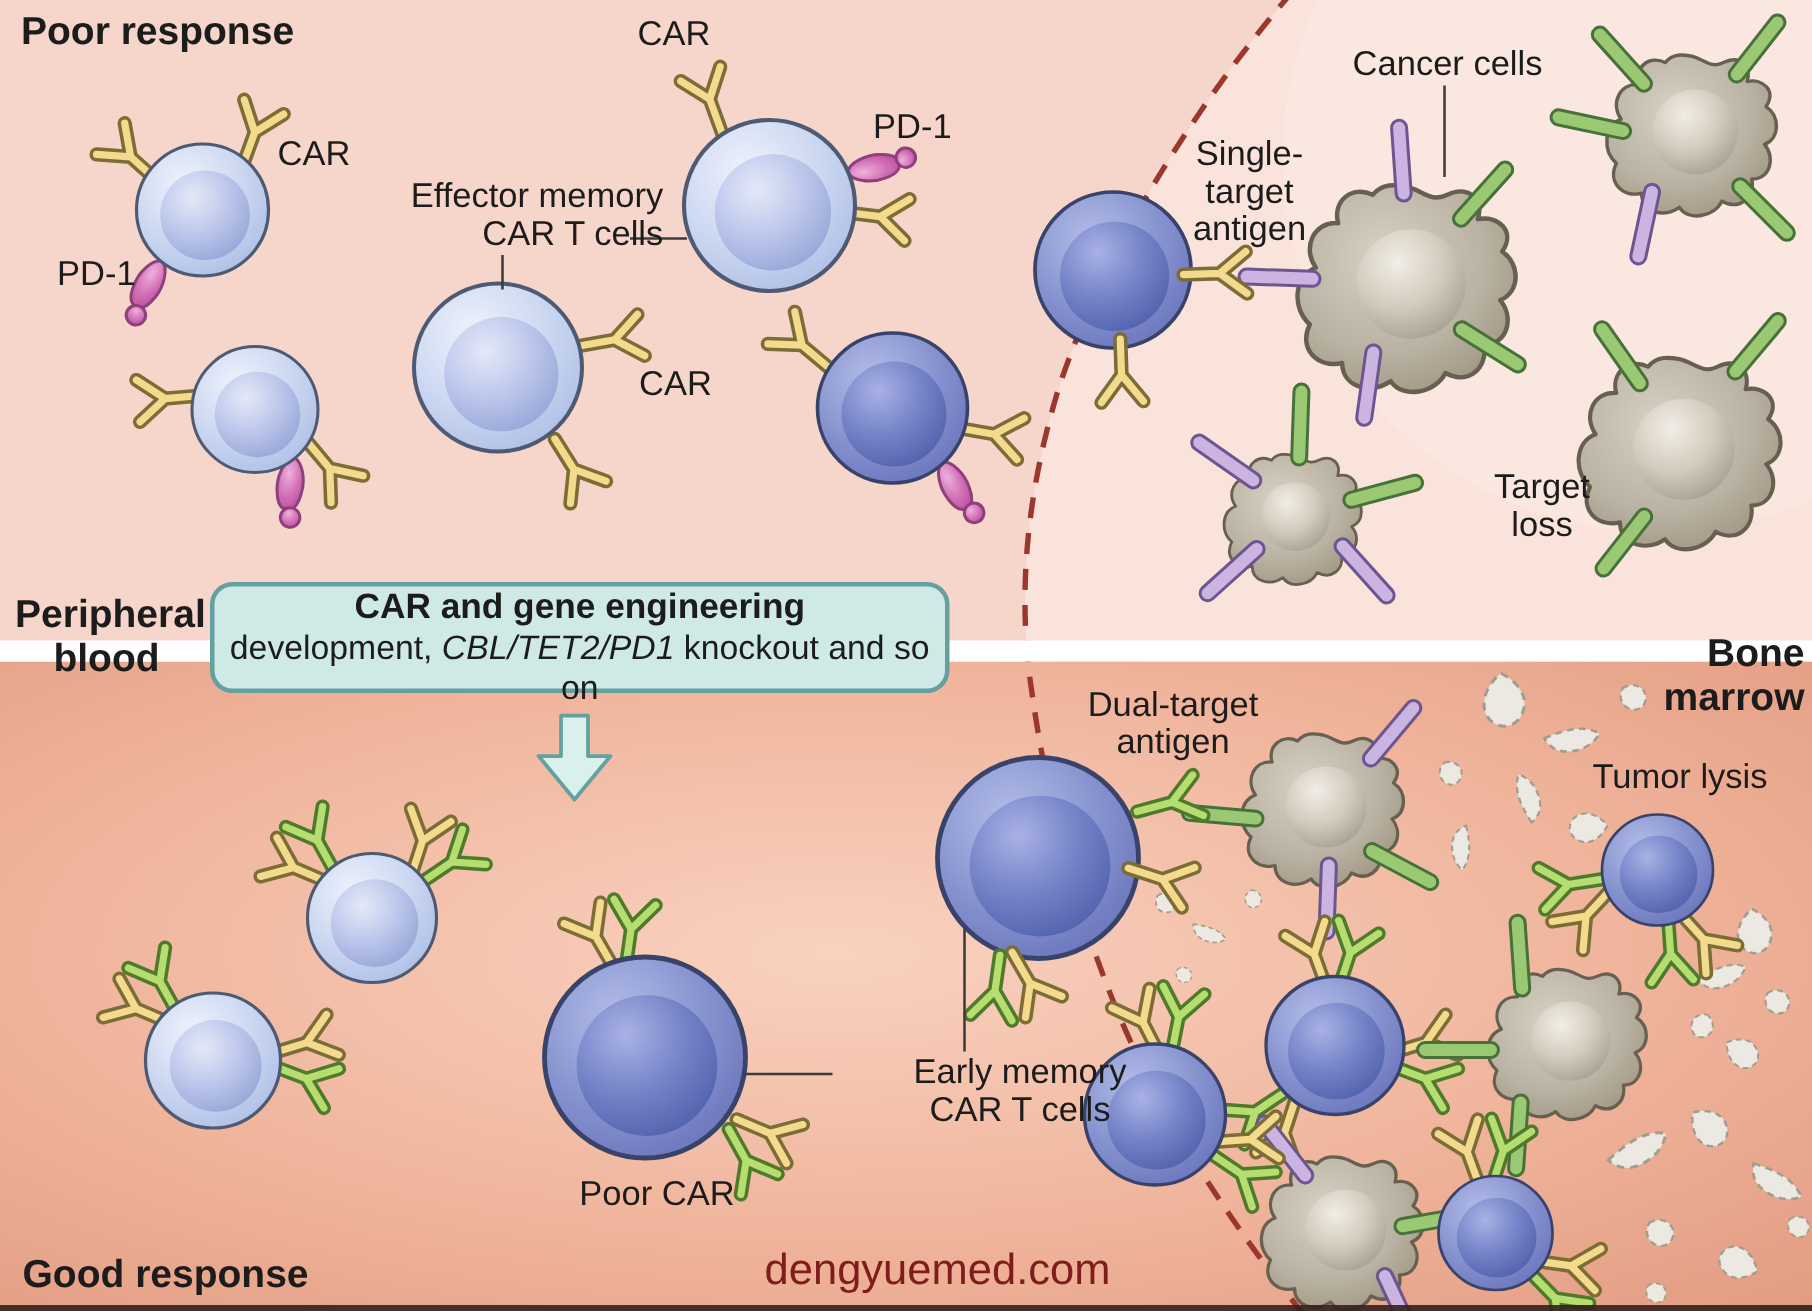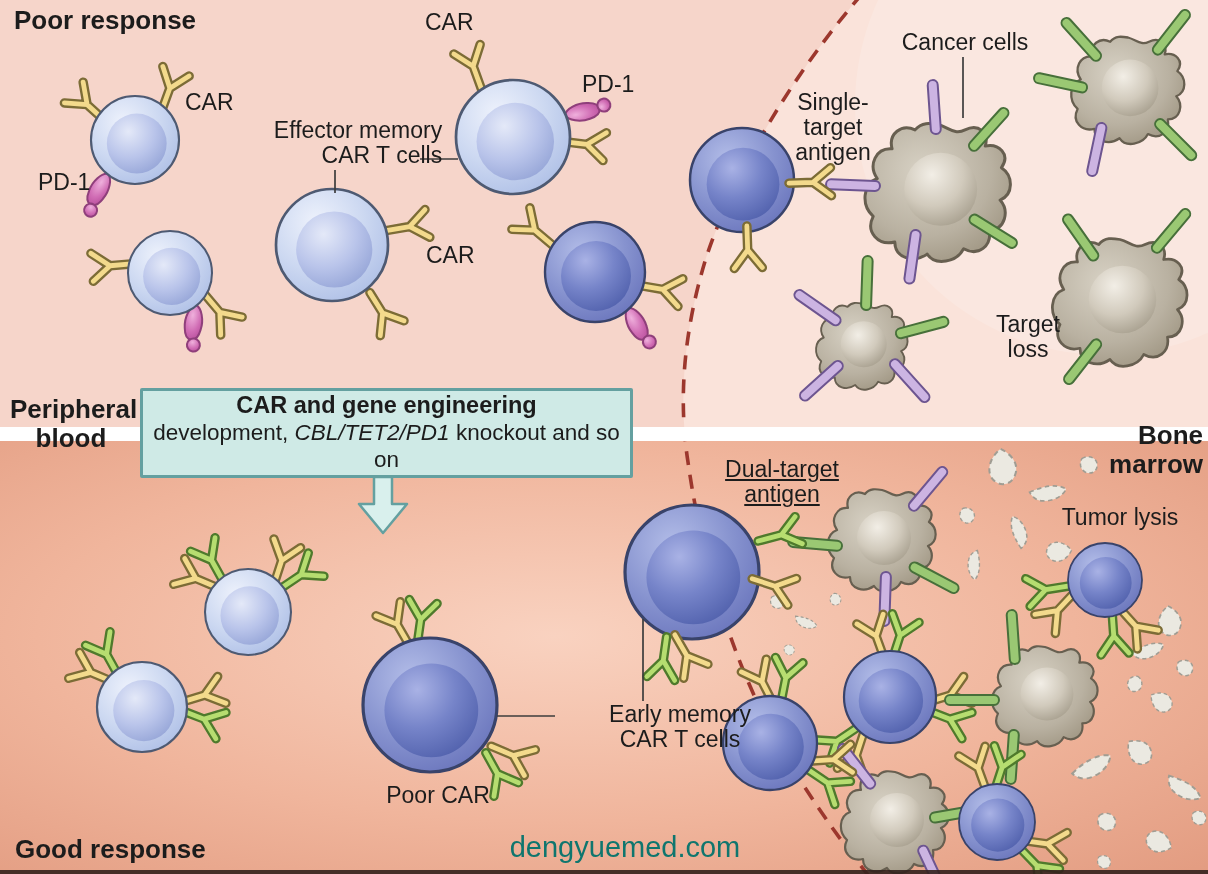--- a/index.html
+++ b/index.html
@@ -9,27 +9,27 @@
   }
   .stage svg{position:absolute;left:0;top:0;z-index:1;}
   .lbl{
     position:absolute;z-index:3;font-size:23px;line-height:1.09;
     white-space:nowrap;color:#1c1c1c;
   }
   .bold{font-weight:bold;font-size:26px;}
   .ctr{transform:translateX(-50%);text-align:center;}
   .rgt{text-align:right;}
   .callout{
-    position:absolute;z-index:3;left:140px;top:388px;width:493px;height:90px;
-    background:#cfeae6;border:3px solid #64a0a0;border-radius:2px;
-    box-sizing:border-box;display:flex;flex-direction:column;justify-content:center;
+    position:absolute;z-index:3;left:140px;top:388px;width:493px;height:74px;
+    background:#cfeae6;border:3px solid #64a0a0;border-radius:15px;
+    box-sizing:border-box;display:flex;flex-direction:column;justify-content:flex-start;
     text-align:center;font-size:22.5px;line-height:1.19;
   }
   .callout .t{font-weight:bold;font-size:23.5px;}
-  .watermark{font-size:29px;color:#0f766e;}
+  .watermark{font-size:29px;color:#7f1d1d;}
 </style>
 </head>
 <body>
 
 <div class="stage">
 
 <svg width="1208" height="874" viewBox="0 0 1208 874">
   <defs>
     <radialGradient id="gLight" cx="36%" cy="30%" r="78%">
       <stop offset="0%" stop-color="#eef2fc"></stop>
@@ -522,21 +522,21 @@
 <div class="lbl bold" style="left:10px;top:395px;width:122px;text-align:center;line-height:1.12;">
   <div>Peripheral</div>
   <div>blood</div>
 </div>
 
 <div class="callout">
   <div class="t">CAR and gene engineering</div>
   <div><span>development, </span><i>CBL/TET2/PD1</i><span> knockout and so on</span></div>
 </div>
 
-<div class="lbl ctr" style="left:782px;top:457px;text-decoration:underline;">
+<div class="lbl ctr" style="left:782px;top:457px;">
   <div>Dual-target</div>
   <div>antigen</div>
 </div>
 
 <div class="lbl ctr" style="left:1120px;top:505px;">Tumor lysis</div>
 
 <div class="lbl ctr" style="left:644px;top:702px;margin-left:36px;">
   <div>Early memory</div>
   <div>CAR T cells</div>
 </div>

